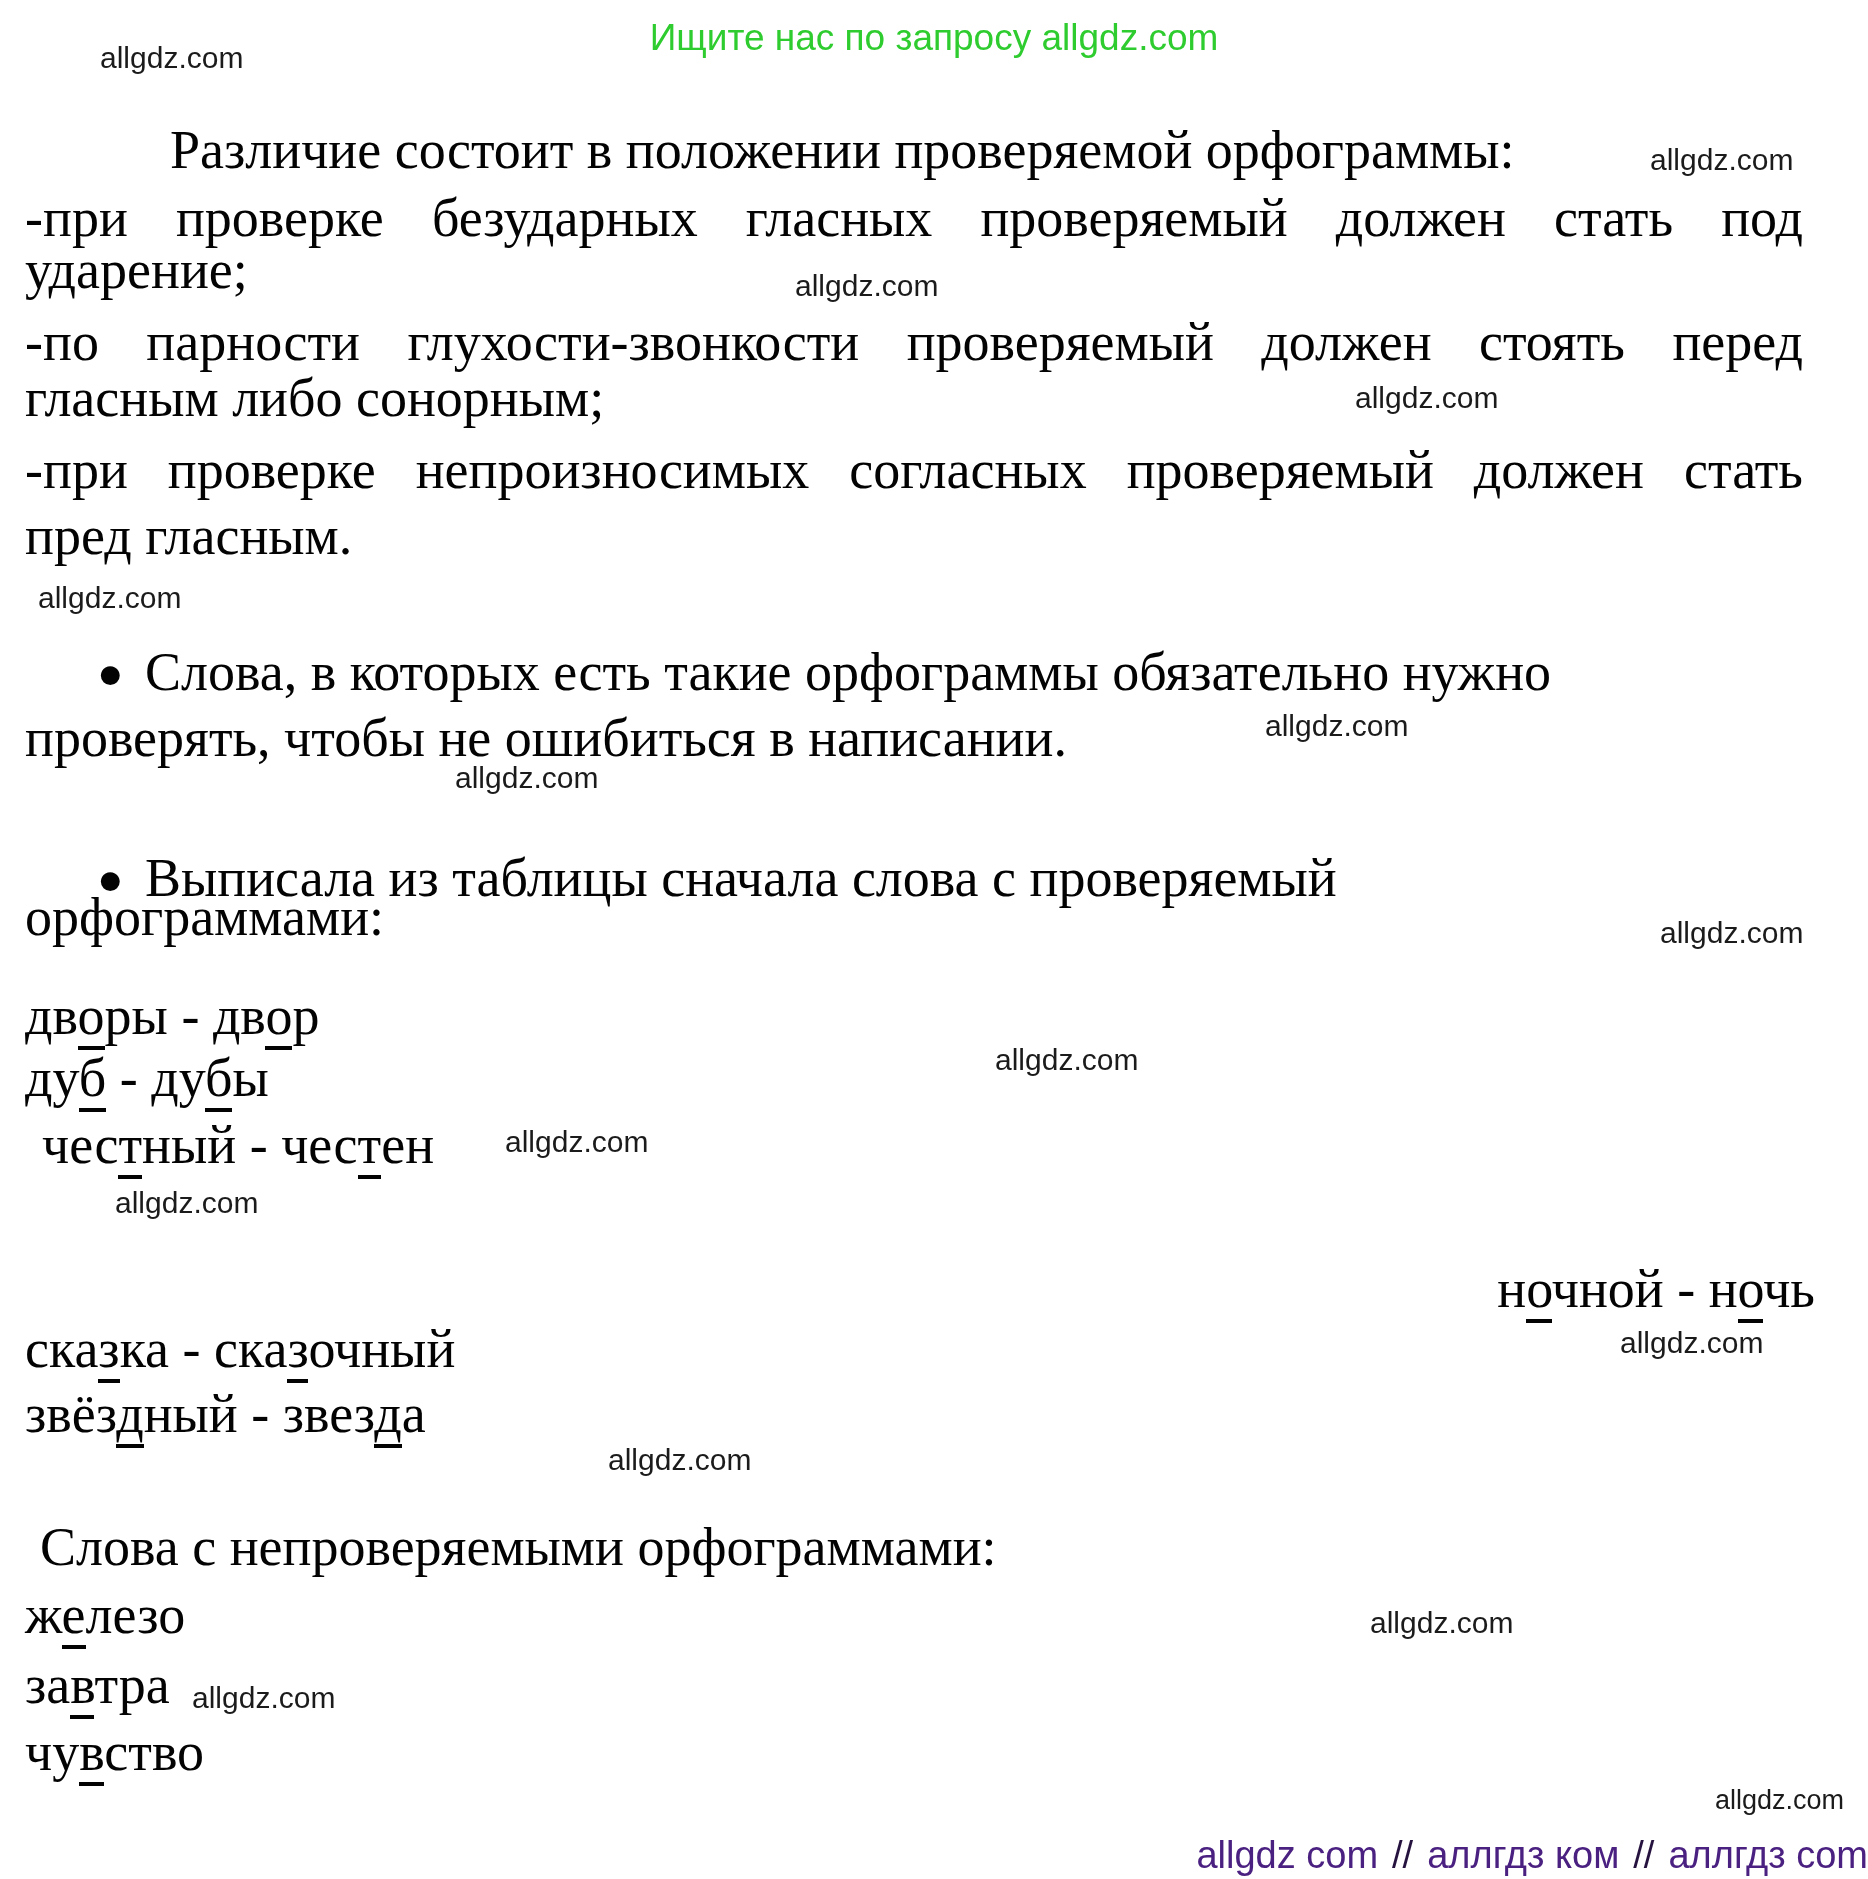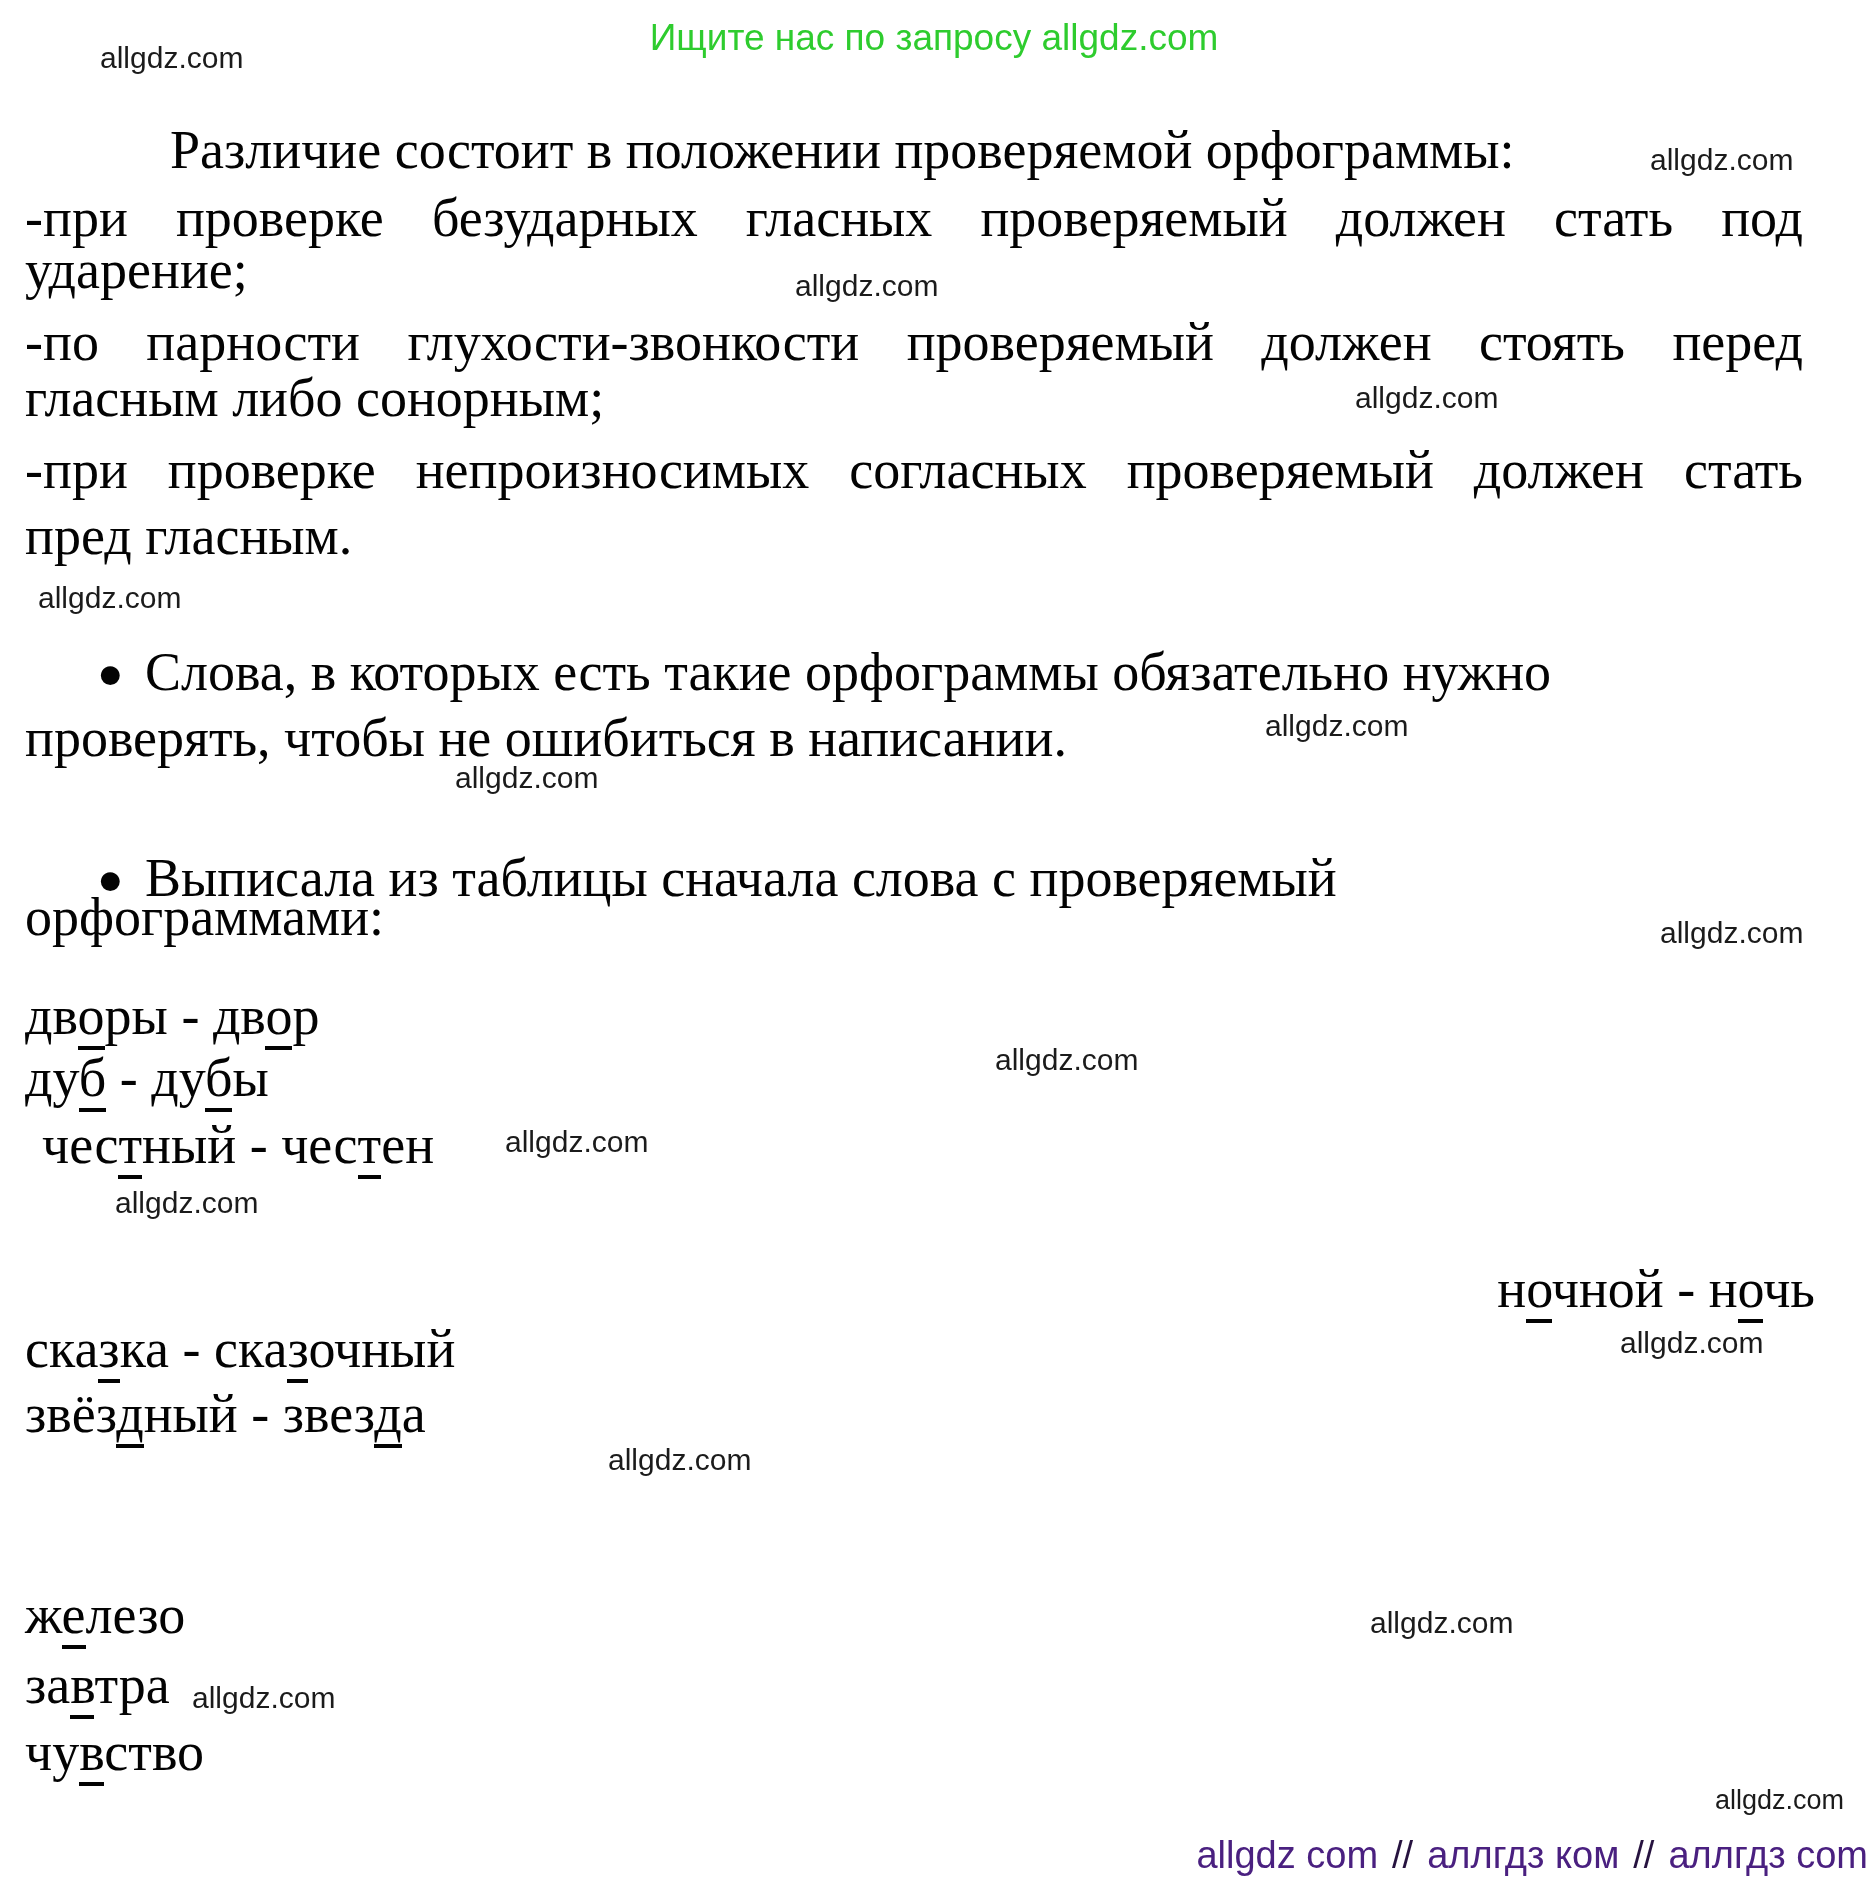--- a/index.html
+++ b/index.html
@@ -110,20 +110,21 @@
   <div class="tl" style="top:1045px;"><span>ду</span><span class="u">б</span><span></span><span> - </span><span>ду</span><span class="u">б</span><span>ы</span></div>
 
   <div class="tl" style="top:1112px;margin-left:17px;"><span>чес</span><span class="u">т</span><span>ный</span><span> - </span><span>чес</span><span class="u">т</span><span>ен</span></div>
 
   <div class="tl" style="top:1256px;text-align:right;"><span>н</span><span class="u">о</span><span>чной</span><span> - </span><span>н</span><span class="u">о</span><span>чь</span></div>
 
   <div class="tl" style="top:1316px;"><span>ска</span><span class="u">з</span><span>ка</span><span> - </span><span>ска</span><span class="u">з</span><span>очный</span></div>
 
   <div class="tl" style="top:1381px;"><span>звёз</span><span class="u">д</span><span>ный</span><span> - </span><span>звез</span><span class="u">д</span><span>а</span></div>
 
+  <div class="tl sect" style="top:1514px;">Слова с непроверяемыми орфограммами:</div>
 
   <div class="tl" style="top:1582px;"><span>ж</span><span class="u">е</span><span>лезо</span></div>
 
   <div class="tl" style="top:1652px;"><span>за</span><span class="u">в</span><span>тра</span></div>
 
   <div class="tl" style="top:1719px;"><span>чу</span><span class="u">в</span><span>ство</span></div>
 
   <div class="footer" style="top:1832px;"><span>allgdz com</span><span class="slash">//</span><span>аллгдз ком</span><span class="slash">//</span><span>аллгдз com</span></div>
 
 </div>

